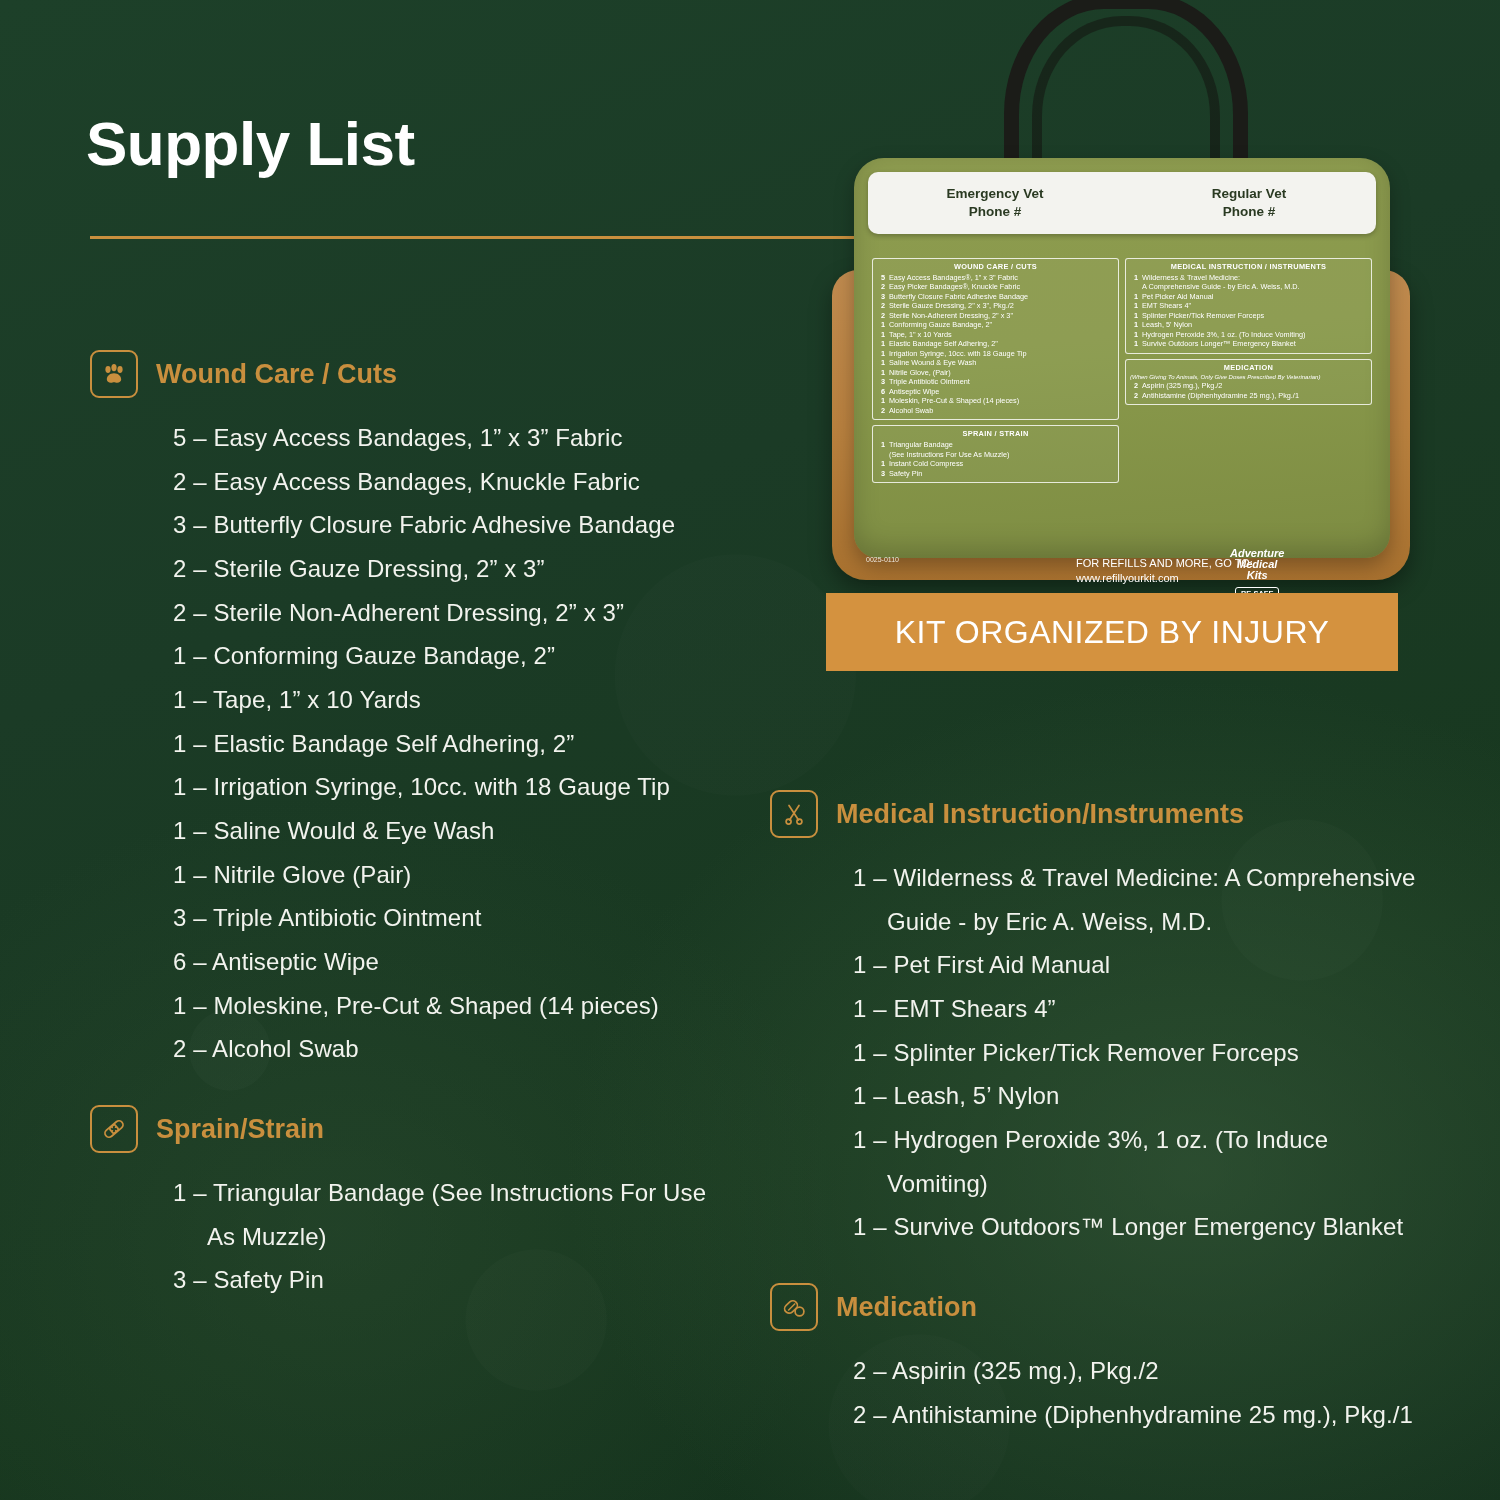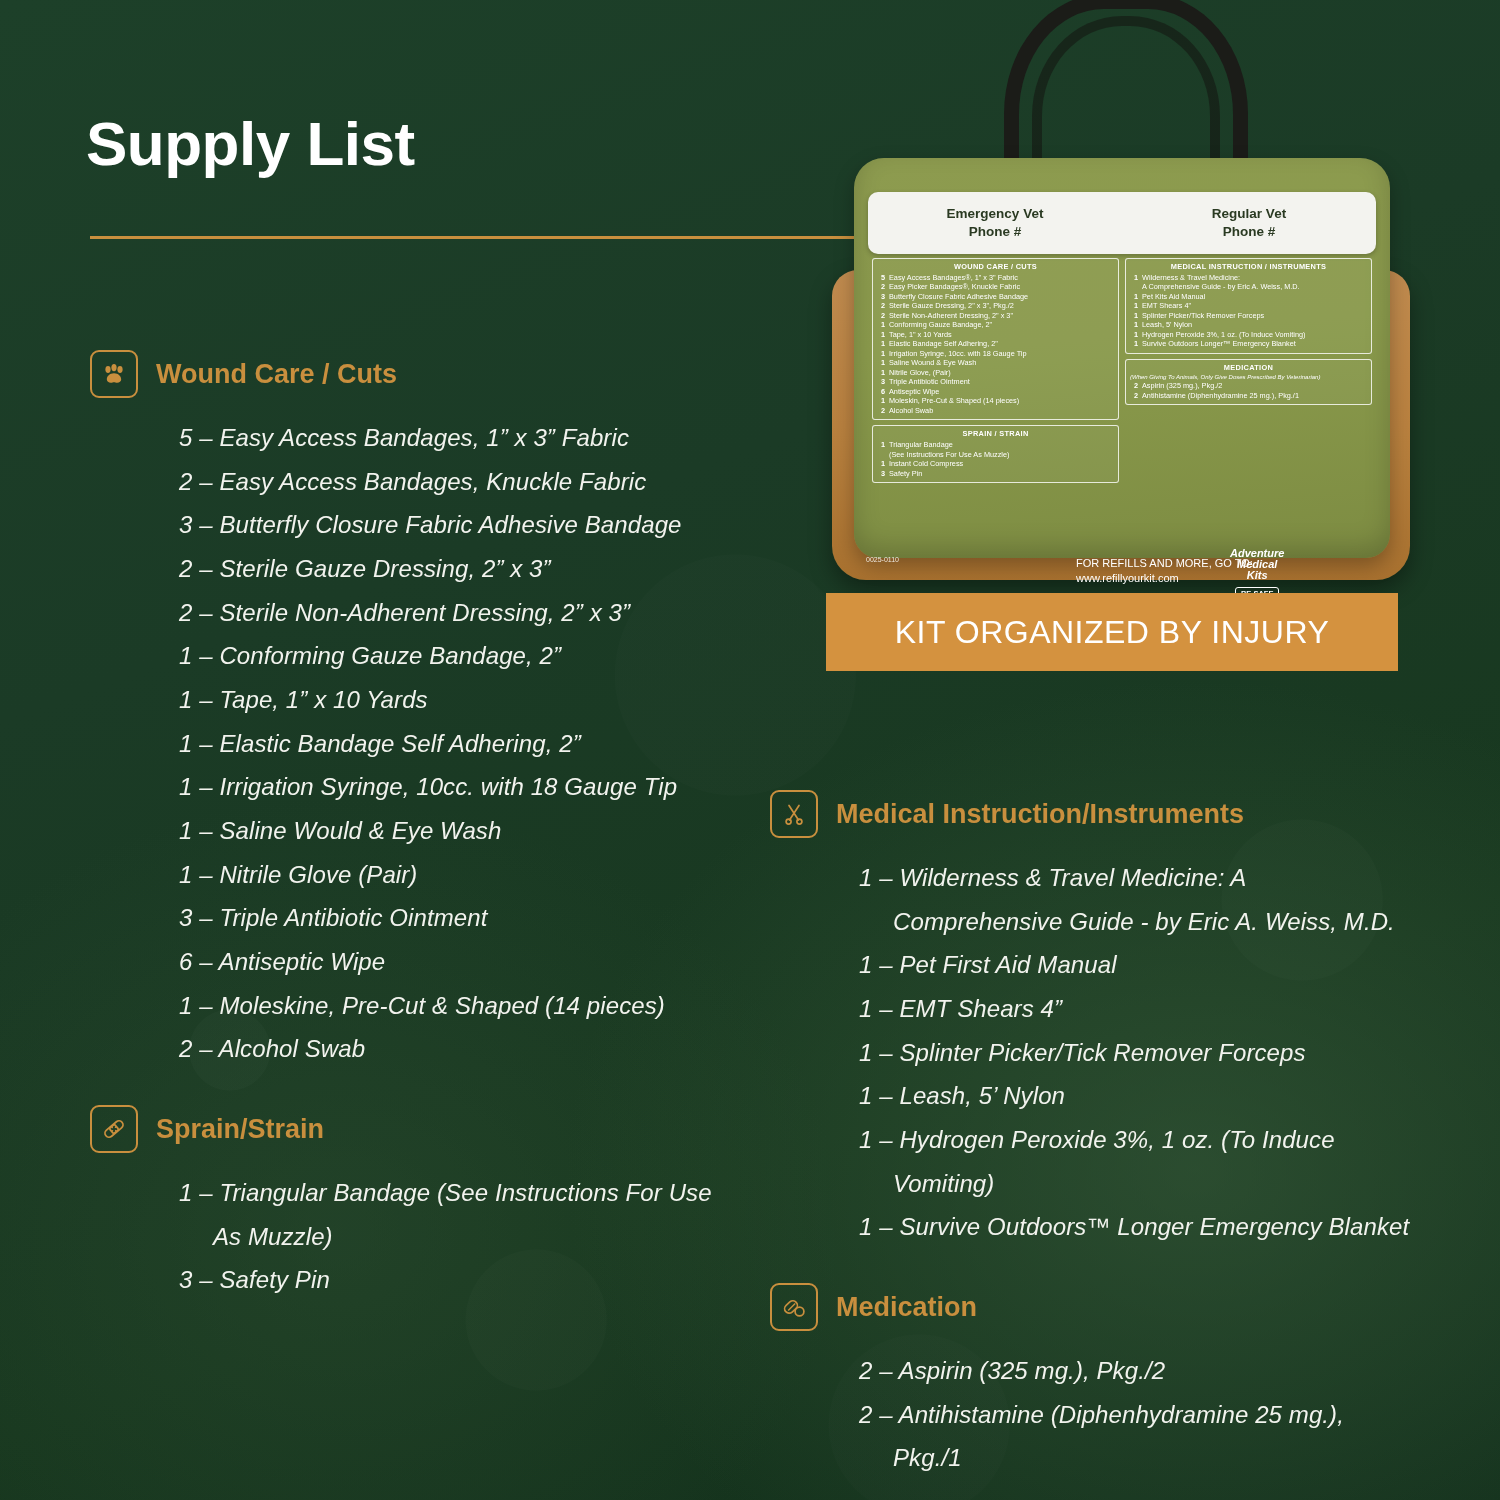--- a/index.html
+++ b/index.html
@@ -84,23 +84,22 @@
   }
   .sec-icon svg { display: block; }
   .sec-title {
     color: #c98f3e;
     font-size: 27px;
     font-weight: bold;
   }
 
   ul.items {
     list-style: none;
-    margin: 11px;
+    margin: 5px;
     padding: 0 0 0 78px;
-    font-style: italic;
   }
   ul.items li {
     color: #f2f3ee;
     font-size: 24px;
     line-height: 1.82;
     font-weight: 300;
     letter-spacing: 0.1px;
     padding-left: 34px;
     text-indent: -34px;
   }
@@ -152,21 +151,21 @@
     top: 158px;
     width: 536px;
     height: 400px;
     background: linear-gradient(175deg, #8d9b4f 0%, #8a9a4c 45%, #7d8c42 100%);
     border-radius: 30px 30px 24px 24px;
     box-shadow: inset 0 -10px 26px rgba(0,0,0,0.18), 0 8px 20px rgba(0,0,0,0.28);
   }
   .vet-band {
     position: absolute;
     left: 42px;
-    top: 192px;
+    top: 172px;
     width: 508px;
     height: 62px;
     background: #f3f3ef;
     border-radius: 10px;
     display: flex;
     box-shadow: 0 2px 5px rgba(0,0,0,0.25);
   }
   .vet-cell {
     flex: 1;
     display: flex;
@@ -482,21 +481,21 @@
           <div class="lp-row">
               <span class="lp-qty">1</span>
               <span class="lp-txt">Wilderness &amp; Travel Medicine:</span>
             </div>
           <div class="lp-row">
               <span class="lp-qty"></span>
               <span class="lp-txt">A Comprehensive Guide - by Eric A. Weiss, M.D.</span>
             </div>
           <div class="lp-row">
               <span class="lp-qty">1</span>
-              <span class="lp-txt">Pet Kits Aid Manual</span>
+              <span class="lp-txt">Pet Picker Aid Manual</span>
             </div>
           <div class="lp-row">
               <span class="lp-qty">1</span>
               <span class="lp-txt">EMT Shears 4"</span>
             </div>
           <div class="lp-row">
               <span class="lp-qty">1</span>
               <span class="lp-txt">Splinter Picker/Tick Remover Forceps</span>
             </div>
           <div class="lp-row">

